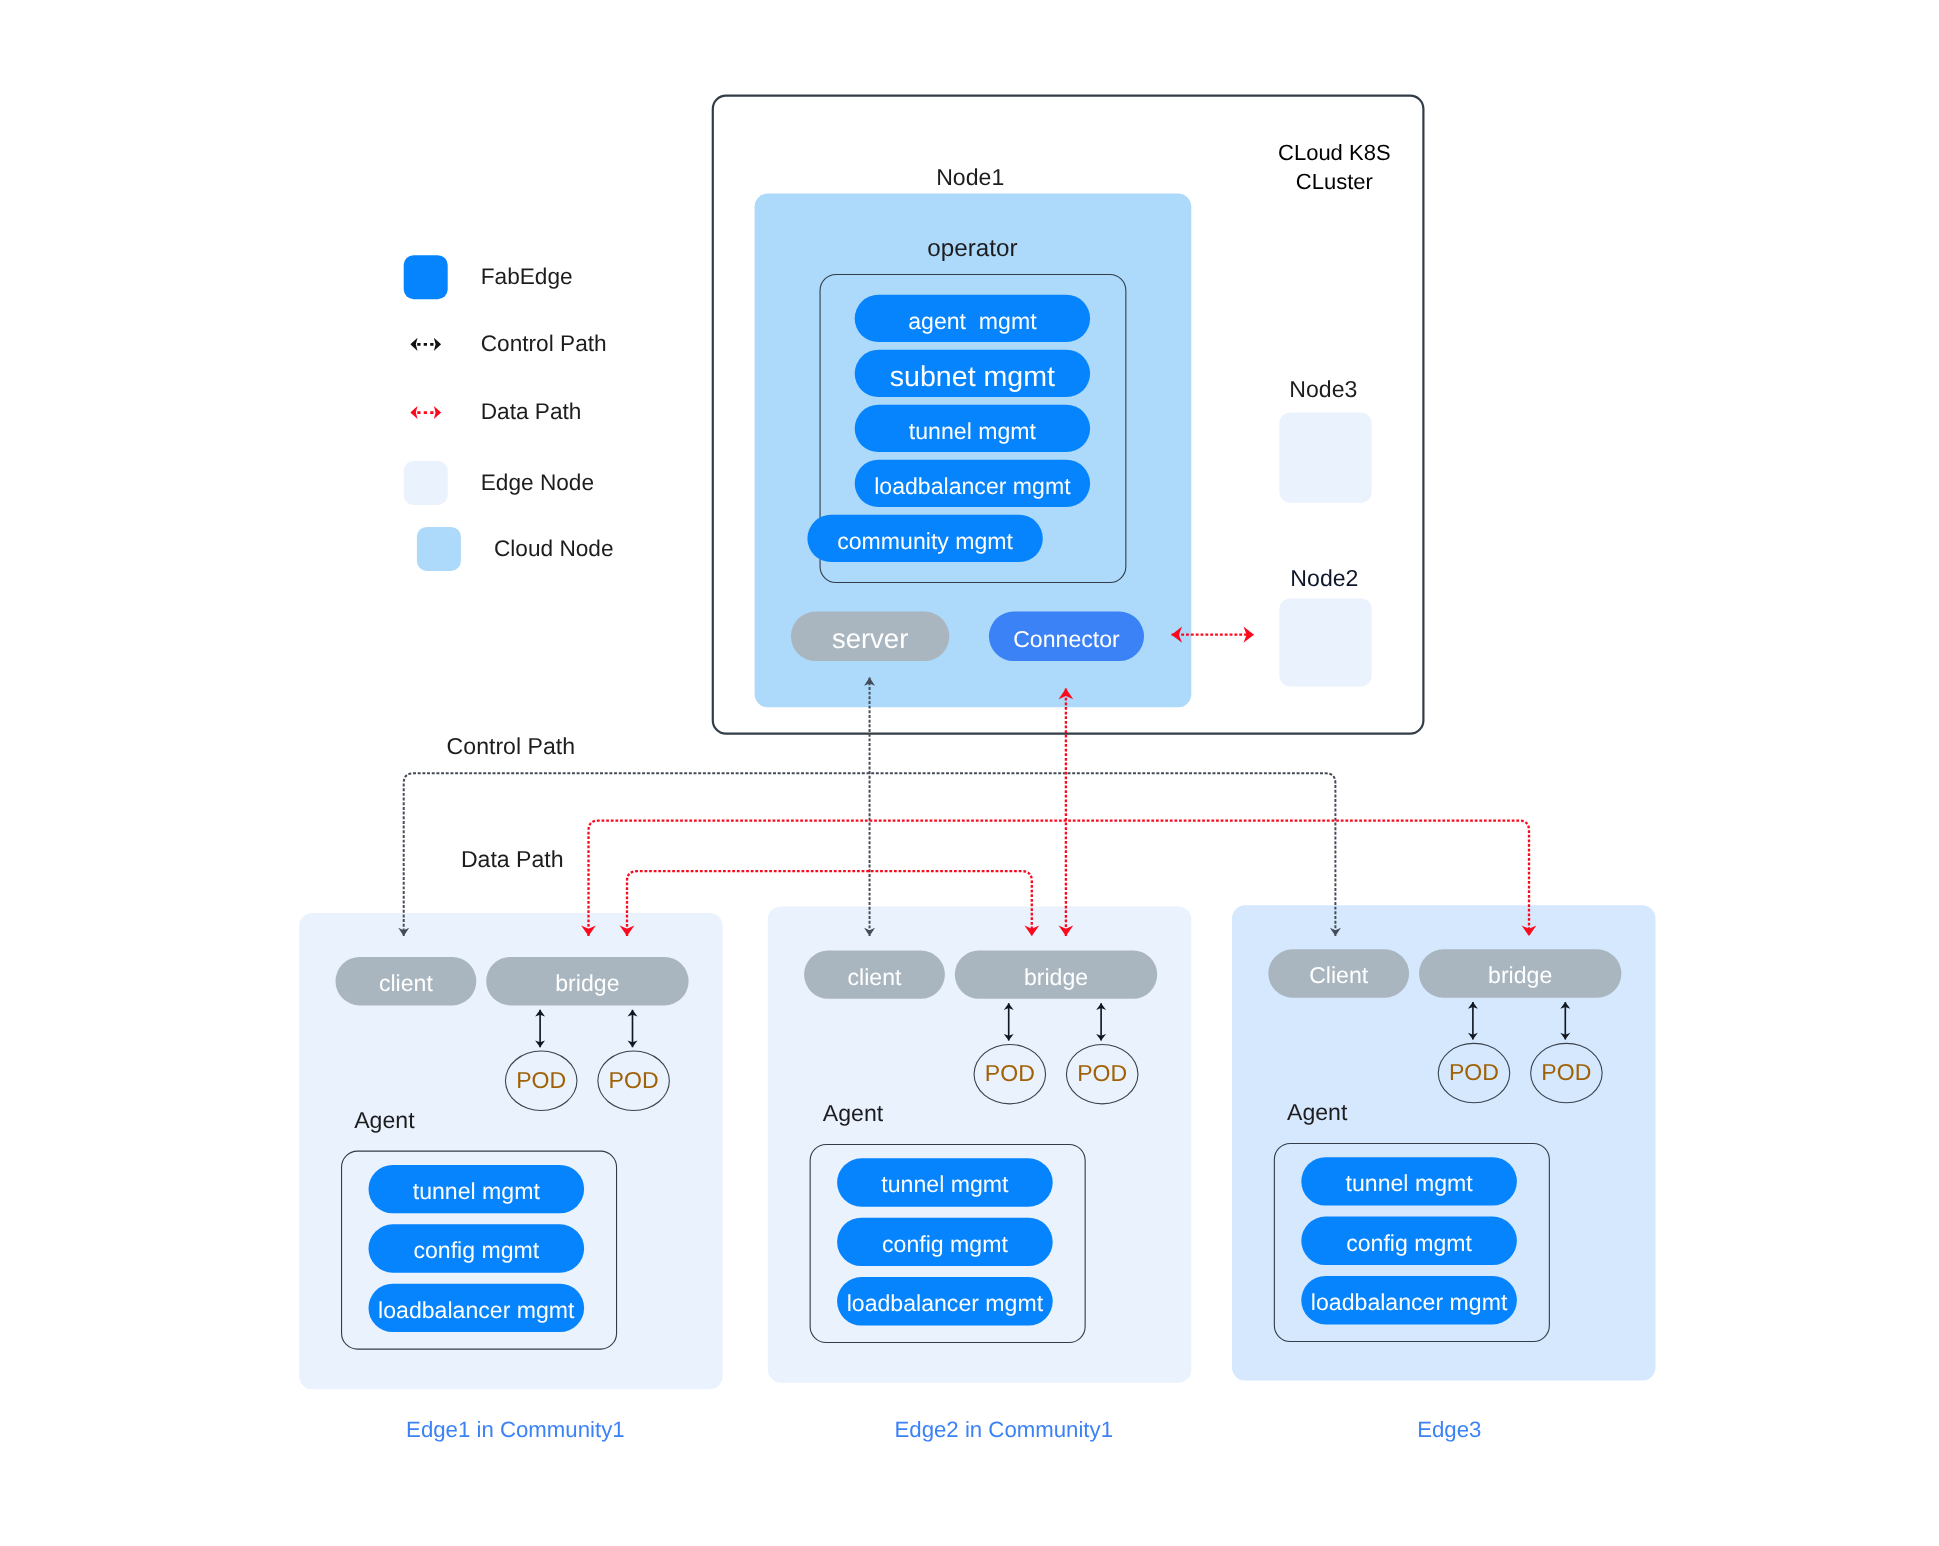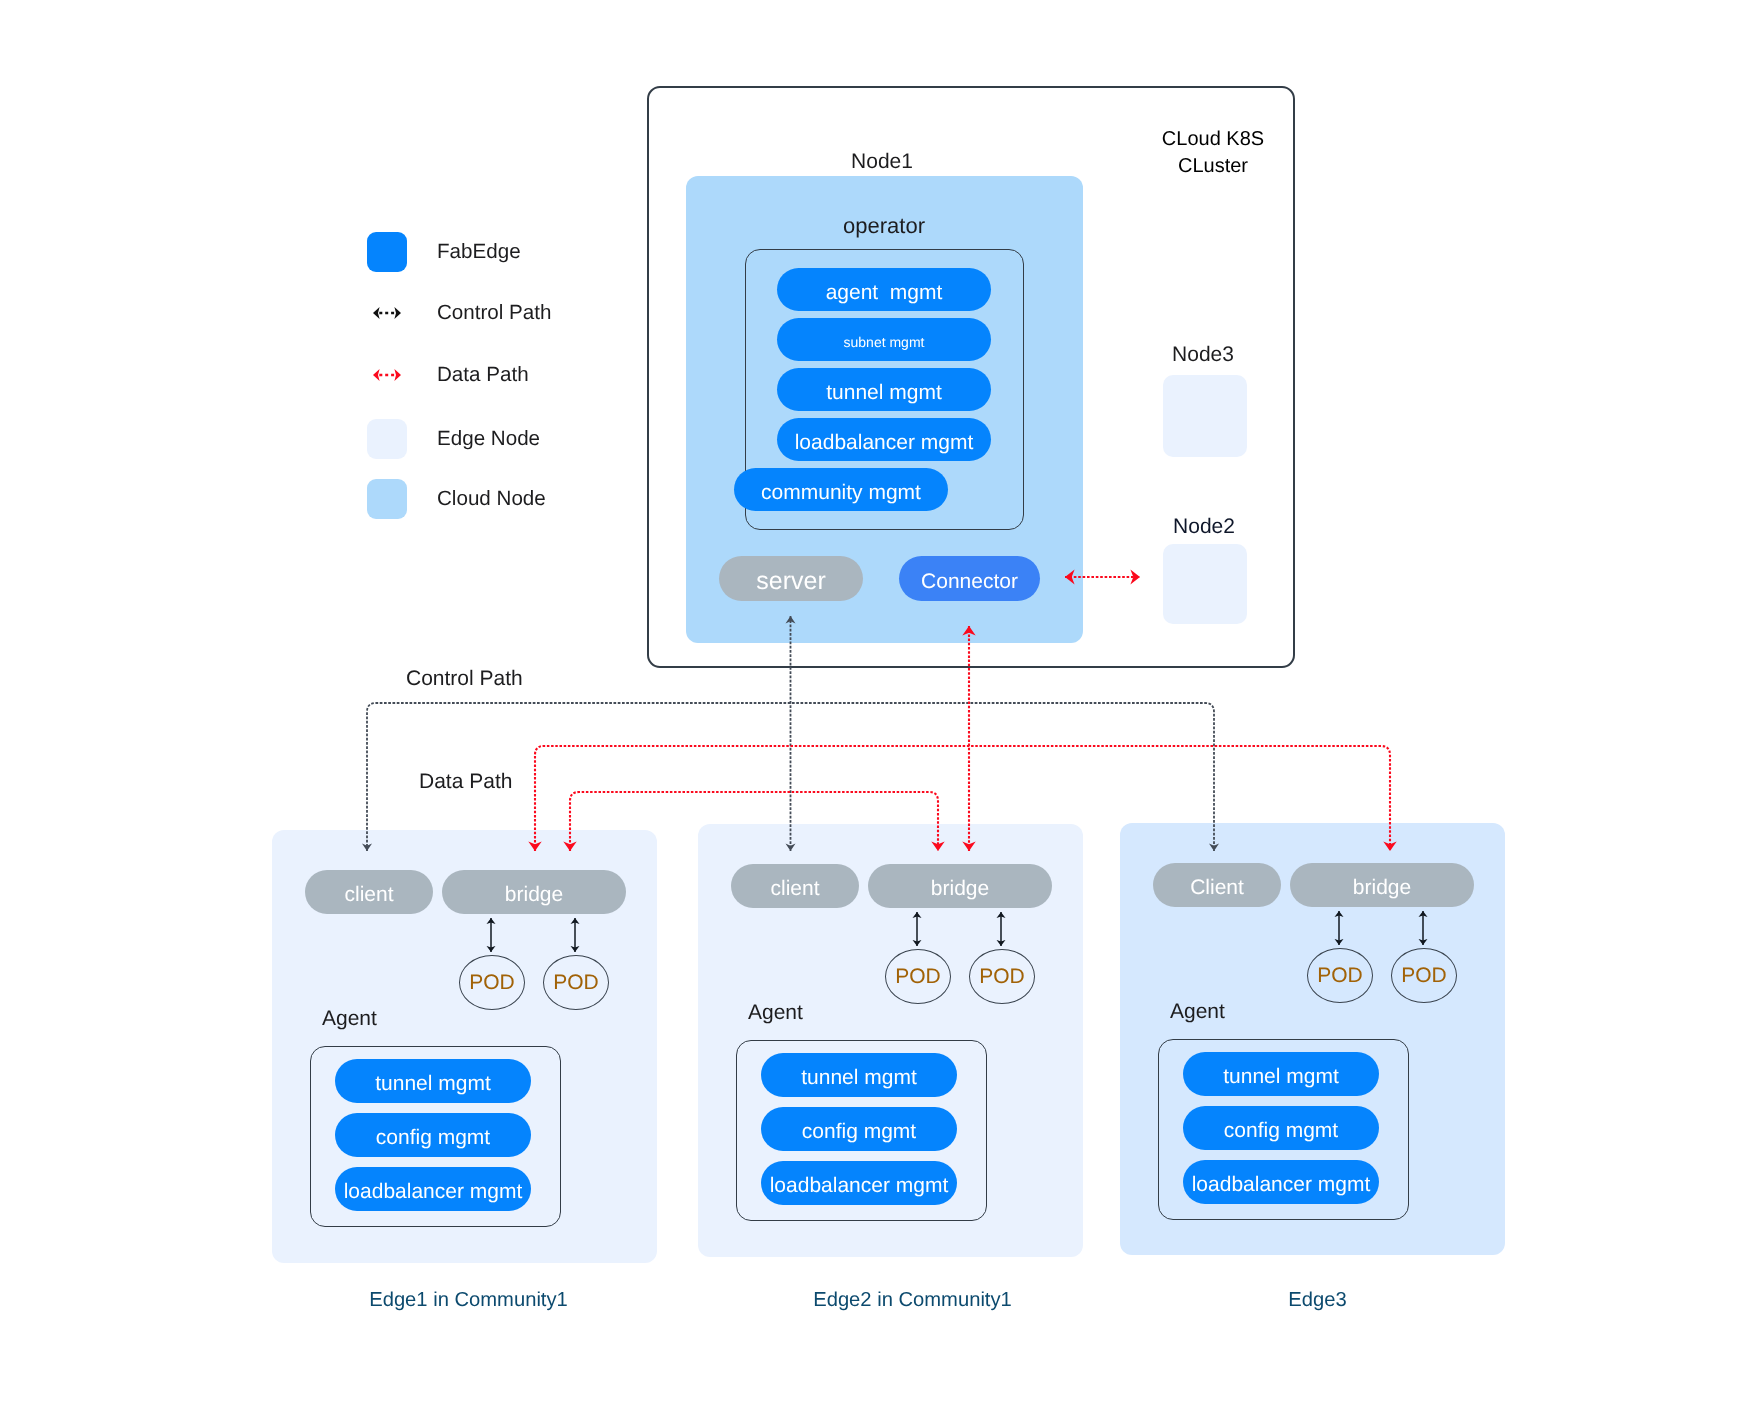--- a/index.html
+++ b/index.html
@@ -20,21 +20,21 @@
   .lg-swatch{position:absolute;left:0;top:0;width:40px;height:40px;border-radius:9px;}
   .lg-icon{position:absolute;left:6px;top:13px;width:28px;height:14px;}
   .lg-label{position:absolute;left:70px;top:0;height:40px;line-height:40px;
             font-size:20.6px;color:#1d1d1f;white-space:nowrap;}
 
   
   .outline-box{border:1.6px solid #333d47;border-radius:13px;background:transparent;}
   #cluster-box{border-width:2px;}
   .cloudbg{background:#ADD9FB;border-radius:12px;}
 
-  .caption{font-size:20.2px;color:#0c4a6e;white-space:nowrap;}
+  .caption{font-size:20.2px;color:#3b82f6;white-space:nowrap;}
 
   .pill{border-radius:999px;display:flex;align-items:center;justify-content:center;
         color:#ffffff;white-space:pre;line-height:1;padding-top:5px;box-sizing:border-box;}
   .pill-blue{background:#0584FD;}
   .pill-grey{background:#AAB6BF;}
 
   .node-ghost{background:#EAF2FE;border-radius:10px;}
 
   .podcircle{border:1.3px solid #39434e;border-radius:50%;
              display:flex;align-items:center;justify-content:center;
@@ -62,36 +62,36 @@
         <path d="M0 7 L6.6 1.0 L5.0 7 L6.6 13.0 Z" fill="#FB0A1E"></path>
         <path d="M28 7 L21.4 1.0 L23.0 7 L21.4 13.0 Z" fill="#FB0A1E"></path>
         <path d="M6.3 5.75 h3.0 v2.5 h-3.0 Z M12.2 5.75 h3.0 v2.5 h-3.0 Z M18.1 5.75 h3.0 v2.5 h-3.0 Z" fill="#FB0A1E"></path>
       </svg>
       <div class="lg-label">Data Path</div>
     </div>
     <div class="lg-row" style="top:188px;position:absolute;left:0;width:330px;">
       <div class="lg-swatch" style="background: rgb(234, 242, 254);"></div>
       <div class="lg-label">Edge Node</div>
     </div>
-    <div class="lg-row" style="top:248px;position:absolute;left:0;width:330px;padding-left:32px;">
+    <div class="lg-row" style="top:248px;position:absolute;left:12px;width:330px;padding-left:32px;">
       <div class="lg-swatch" style="background: rgb(173, 217, 251);"></div>
       <div class="lg-label">Cloud Node</div>
     </div>
   </div>
   <div class="abs outline-box" id="cluster-box" style="left:647px;top:86px;width:644px;height:578px;"></div>
   <div class="abs" style="left:1138px;top:126px;width:150px;text-align:center;font-size:20px;line-height:27px;color:#000000;">
     <div>CLoud K8S</div>
     <div>CLuster</div>
   </div>
   <div class="abs" style="left:782px;top:150px;width:200px;text-align:center;font-size:21px;color:#1d1d1f;">Node1</div>
   <div class="abs cloudbg" id="node1-box" style="left: 686px; top: 176px; width: 397px; height: 467px; background: rgb(173, 217, 251);"></div>
   <div class="abs" style="left:784px;top:213px;width:200px;text-align:center;font-size:22px;color:#1d1d1f;">operator</div>
   <div class="abs outline-box" id="operator-box" style="left:745px;top:249px;width:277px;height:279px;border-radius:15px;"></div>
   <div class="abs pill pill-blue" style="left: 777px; top: 268px; width: 214px; height: 43px; font-size: 21px; background: rgb(5, 132, 253);">agent  mgmt</div>
-  <div class="abs pill pill-blue" style="left: 777px; top: 318px; width: 214px; height: 43px; font-size: 14px; background: rgb(5, 132, 253);">subnet mgmt</div>
+  <div class="abs pill pill-blue" style="left: 777px; top: 318px; width: 214px; height: 43px; font-size: 26px; background: rgb(5, 132, 253);">subnet mgmt</div>
   <div class="abs pill pill-blue" style="left: 777px; top: 368px; width: 214px; height: 43px; font-size: 21px; background: rgb(5, 132, 253);">tunnel mgmt</div>
   <div class="abs pill pill-blue" style="left: 777px; top: 418px; width: 214px; height: 43px; font-size: 21px; background: rgb(5, 132, 253);">loadbalancer mgmt</div>
   <div class="abs pill pill-blue" style="left: 734px; top: 468px; width: 214px; height: 43px; font-size: 21px; background: rgb(5, 132, 253);">community mgmt</div>
   <div class="abs pill pill-grey" style="left: 719px; top: 556px; width: 144px; height: 45px; font-size: 25px; background: rgb(170, 182, 191);">server</div>
   <div class="abs pill pill-blue" style="left: 899px; top: 556px; width: 141px; height: 45px; font-size: 21px; background: #3b82f6;">Connector</div>
   <div class="abs" style="left:1128px;top:343px;width:150px;text-align:center;font-size:21px;color:#1d1d1f;">Node3</div>
   <div class="abs node-ghost" style="left: 1163px; top: 375px; width: 84px; height: 82px; background: rgb(234, 242, 254);"></div>
   <div class="abs" style="left:1129px;top:515px;width:150px;text-align:center;font-size:21px;color:#0f172a;">Node2</div>
   <div class="abs node-ghost" style="left: 1163px; top: 544px; width: 84px; height: 80px; background: rgb(234, 242, 254);"></div>
   <div class="abs" style="left:406px;top:667px;font-size:21px;color:#1d1d1f;">Control Path</div>

